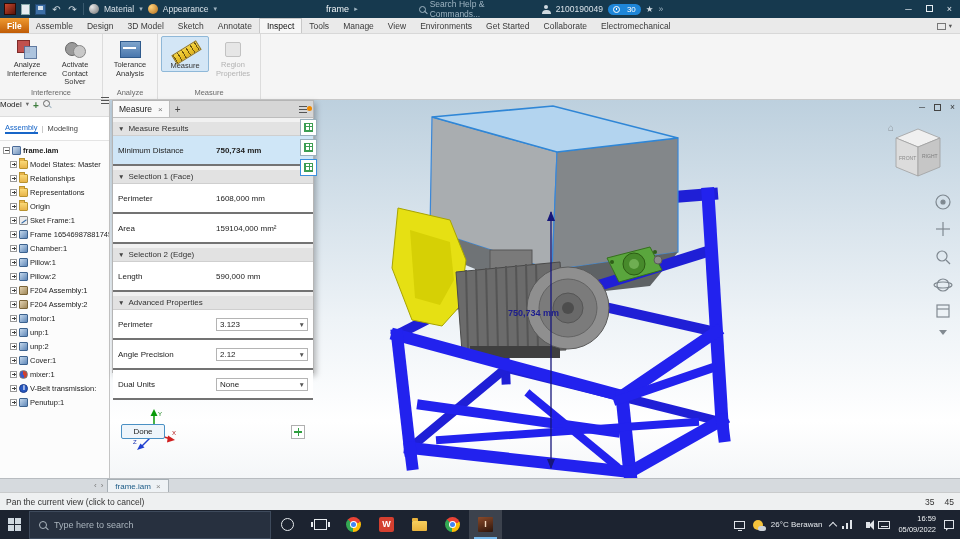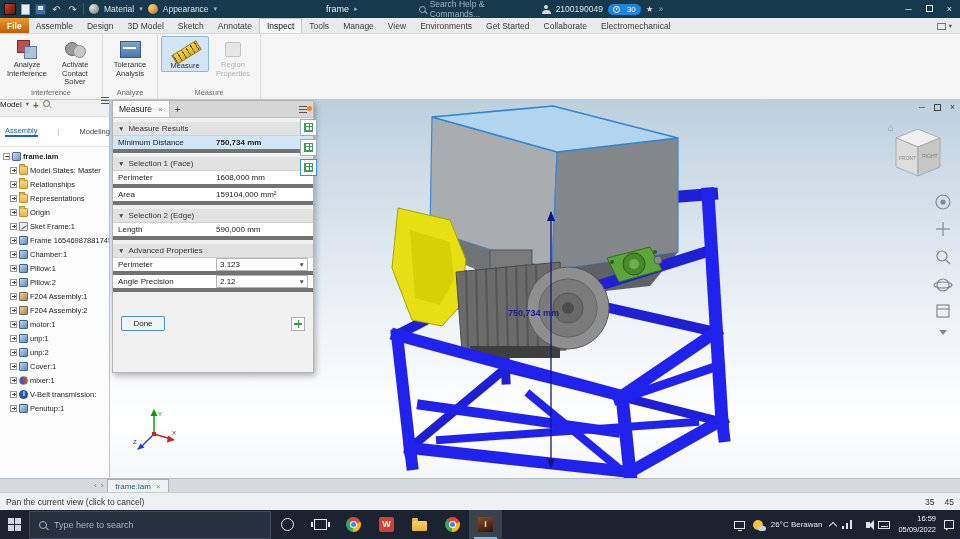--- a/index.html
+++ b/index.html
@@ -62,21 +62,21 @@
 
 
 #browser{position:absolute;left:0;top:100px;width:110px;height:378px;background:#fafafa;border-right:1px solid #c4c4c4;font-size:7.5px;color:#222}
 #browser-head{height:17px;display:flex;align-items:flex-start;gap:4px;padding:0 0;background:#f0f0f0;border-bottom:1px solid #ddd;font-size:8px}
 .bh-caret{font-size:6.5px;color:#666}
 .bh-plus{color:#3c7c3c;font-weight:bold;font-size:10px}
 .bh-ham{margin-left:auto;color:#555;letter-spacing:0}
 .hamlines,.hamlines::before,.hamlines::after{display:block;width:8px;height:1px;background:#555;position:relative;content:""}
 .hamlines::before{position:absolute;top:-3px}
 .hamlines::after{position:absolute;top:3px}
-#browser-tabs{height:30px;display:flex;align-items:center;gap:20px;padding:0 5px;background:#fff;border-bottom:1px solid #e4e4e4}
+#browser-tabs{height:24px;display:flex;align-items:center;gap:4px;padding:0 5px;background:#fff;border-bottom:1px solid #e4e4e4}
 .btab{color:#444}
 .btab.active{color:#1866c8;border-bottom:2px solid #1866c8}
 .btab-sep{color:#aaa}
 #tree{padding:2px 0 0 2px;background:#fcfcfc;height:345px;overflow:hidden}
 .titem{display:flex;align-items:center;gap:2px;height:14px;white-space:nowrap;overflow:hidden;padding-left:8px}
 .titem.root{padding-left:1px;font-weight:bold}
 .texp{width:7px;height:7px;border:1px solid #999;background:#fff;position:relative;flex:none}
 .texp::before{content:"";position:absolute;left:1px;top:2.5px;width:3.5px;height:1px;background:#444}
 .texp.plus::after{content:"";position:absolute;left:2.5px;top:1px;width:1px;height:3.5px;background:#444}
 .ti{width:9px;height:9px;flex:none;position:relative;border-radius:1px}
@@ -111,21 +111,21 @@
 
 
 #measure{position:absolute;left:112px;top:100px;width:202px;height:273px;background:#f1f1f1;border:1px solid #b5b5b5;box-shadow:2px 3px 6px rgba(0,0,0,.28);font-size:8px;color:#222}
 #measure-tabbar{height:17px;background:#d6d6d6;display:flex;align-items:center;border-bottom:1px solid #bdbdbd}
 .mtab{background:#f8f8f8;height:100%;display:flex;align-items:center;padding:0 6px;gap:6px;border-right:1px solid #bdbdbd;font-size:8.5px}
 .mtab-close{color:#777;font-size:8px}
 .mplus{width:16px;text-align:center;color:#444;font-size:10px}
 .mham{margin-left:auto;margin-right:6px;position:relative}
 .mham::after{content:"";position:absolute;top:-3px;right:-5px;width:5px;height:5px;border-radius:50%;background:#f08a00}
 #mrows{padding:0}
-.m-row{display:flex;align-items:center;height:17px;background:#fff;border-bottom:4px solid #737373;padding:0 5px;position:relative}
+.m-row{display:flex;align-items:center;height:30px;background:#fff;border-bottom:2px solid #737373;padding:0 5px;position:relative}
 .m-row.t-section{background:#e2e2e2;height:14px;margin-top:4px;border-bottom:1px solid #cfcfcf;color:#333}
 .m-caret{display:none;font-size:6.5px;margin-right:4px;color:#444}
 .t-section .m-caret{display:inline}
 .m-label{flex:1;overflow:hidden;white-space:nowrap}
 .m-value{width:92px}
 .m-dd{display:none}
 .t-dropdown .m-value{border:1px solid #b4b4b4;background:#fff;height:13px;line-height:12px;padding:0 3px}
 .t-dropdown .m-dd{display:block;position:absolute;right:8px;color:#555;font-size:6.5px}
 .m-row.hl{background:#cfe6f7}
 .m-row.hl .m-value{font-weight:bold}
@@ -662,20 +662,26 @@
           <span class="m-dd">▼</span>
         </div>
 
         <div class="m-row t-dropdown">
 
           <span class="m-label">Angle Precision</span>
           <span class="m-value">2.12</span>
           <span class="m-dd">▼</span>
         </div>
 
+        <div class="m-row t-dropdown">
+
+          <span class="m-label">Dual Units</span>
+          <span class="m-value">None</span>
+          <span class="m-dd">▼</span>
+        </div>
       </div>
     <div id="mdone-row">
       <div id="done-btn">Done</div>
       <span id="madd"></span>
     </div>
   </div>
 
   <div id="side-icons">
     <span class="sideicon"></span>
     <span class="sideicon"></span>

